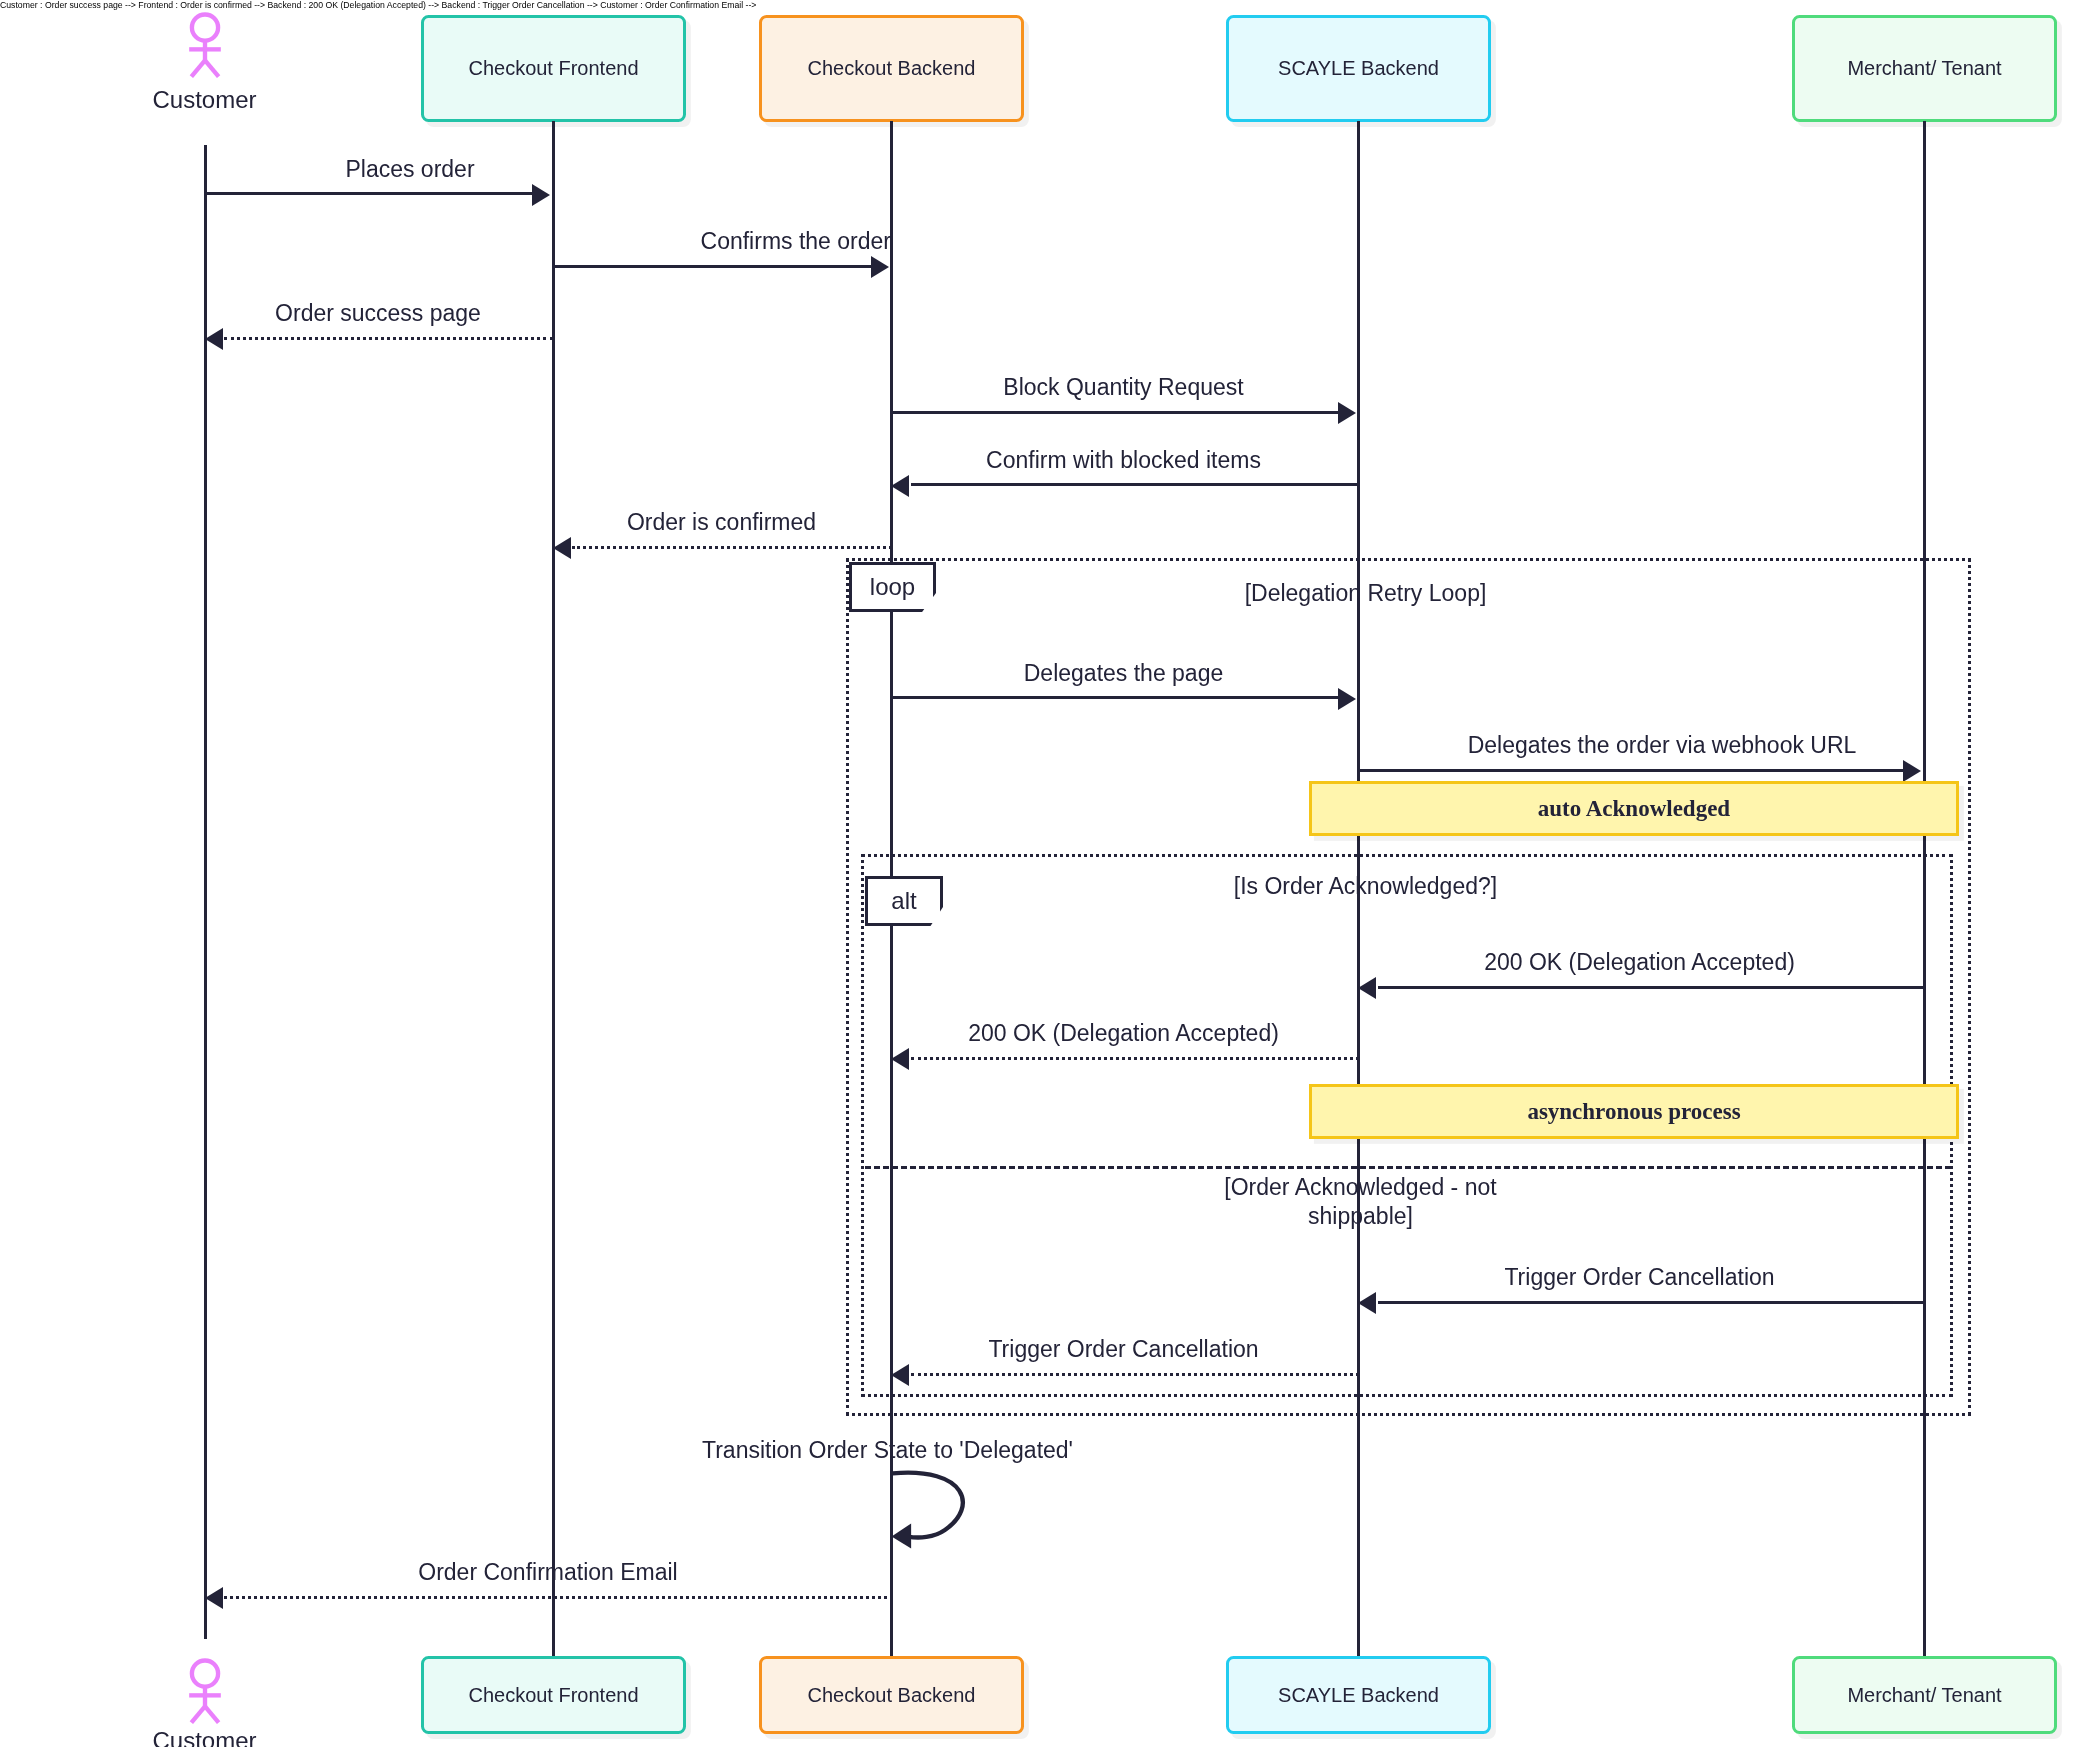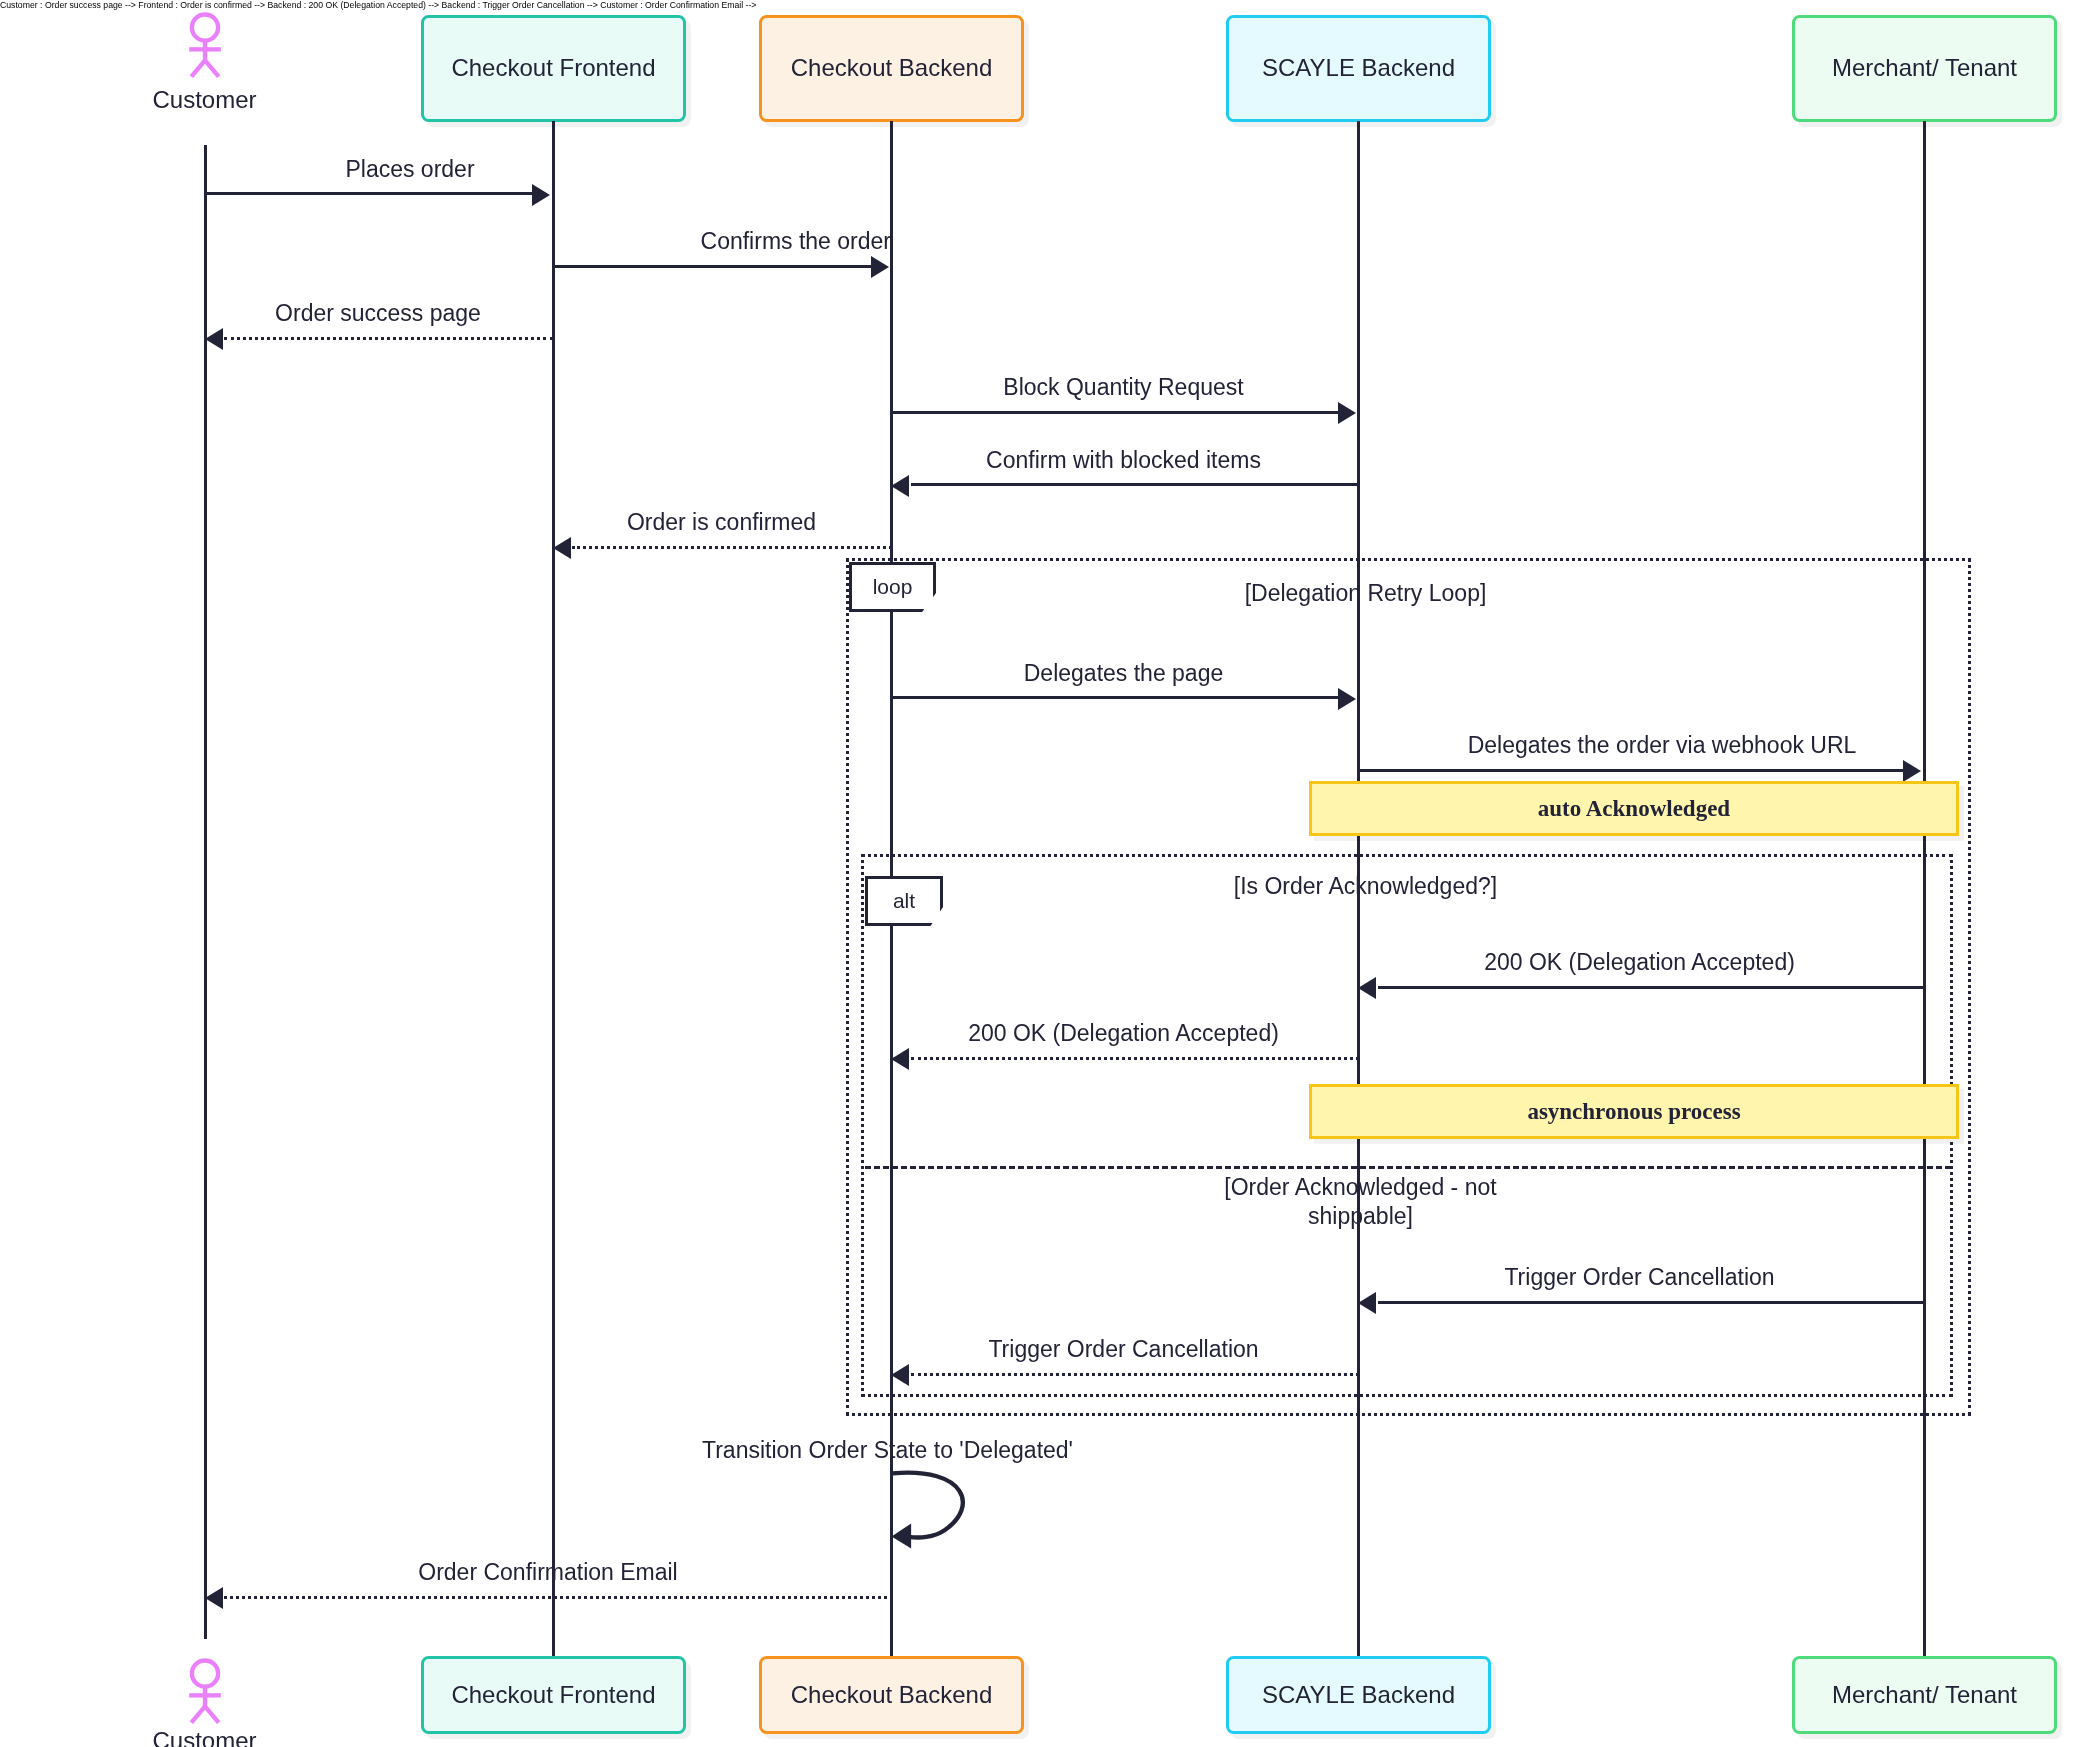--- a/index.html
+++ b/index.html
@@ -2,39 +2,39 @@
 <html style="font-size:8.7px"><head>
 <meta charset="utf-8">
 <style>
   html,body{margin:0;padding:0;background:#ffffff;}
   body{font-family:"Liberation Sans", sans-serif;}
   #stage{position:relative;width:2097px;height:1748px;background:#ffffff;overflow:hidden;}
 
   
   .pbox{position:absolute;box-sizing:border-box;border-radius:7.6px;border-width:3.8px;border-style:solid;
         display:flex;align-items:center;justify-content:center;text-align:center;
-        font-size:24px;color:#232338;box-shadow:4.9px 4.9px 0 0 rgba(0,0,0,.055);}
+        font-size:20px;color:#232338;box-shadow:4.9px 4.9px 0 0 rgba(0,0,0,.055);}
   .actor-label{position:absolute;font-size:24px;color:#232338;text-align:center;white-space:nowrap;}
 
   
   .lifeline{position:absolute;width:2.7px;background:#232338;}
 
   
   .msg{position:absolute;height:0;border-top:3.8px solid #232338;}
   .msg.dotted{border-top:3.8px dotted #232338;}
   .arrowR, .arrowL{position:absolute;width:0;height:0;border-top:11px solid transparent;border-bottom:11px solid transparent;}
   .arrowR{border-left:18.6px solid #232338;}
   .arrowL{border-right:18.6px solid #232338;}
   .mlabel{position:absolute;font-size:23px;color:#232338;white-space:nowrap;text-align:center;}
 
   
   .frag{position:absolute;box-sizing:border-box;border:3.3px dotted #232338;background:transparent;}
   .fragsep{position:absolute;height:0;border-top:3.3px dashed #232338;}
   .fraglabelbox{position:absolute;box-sizing:border-box;background:#ffffff;border:3.3px solid #232338;
-     display:flex;align-items:center;justify-content:center;font-size:21px;color:#232338;
+     display:flex;align-items:center;justify-content:center;font-size:24px;color:#232338;
      box-shadow:4.9px 4.9px 0 0 rgba(0,0,0,.055);
      clip-path:polygon(0 0,100% 0,100% 62%,84% 100%,0 100%);}
   .fragcond{position:absolute;font-size:23px;color:#232338;text-align:center;}
 
   
   .note{position:absolute;box-sizing:border-box;background:#fff5ad;border:3.8px solid #f5c518;
         display:flex;align-items:center;justify-content:center;
         font-size:23px;font-weight:bold;color:#232338;
         box-shadow:4.9px 4.9px 0 0 rgba(0,0,0,.055);font-family:Liberation Serif, serif;}
 

